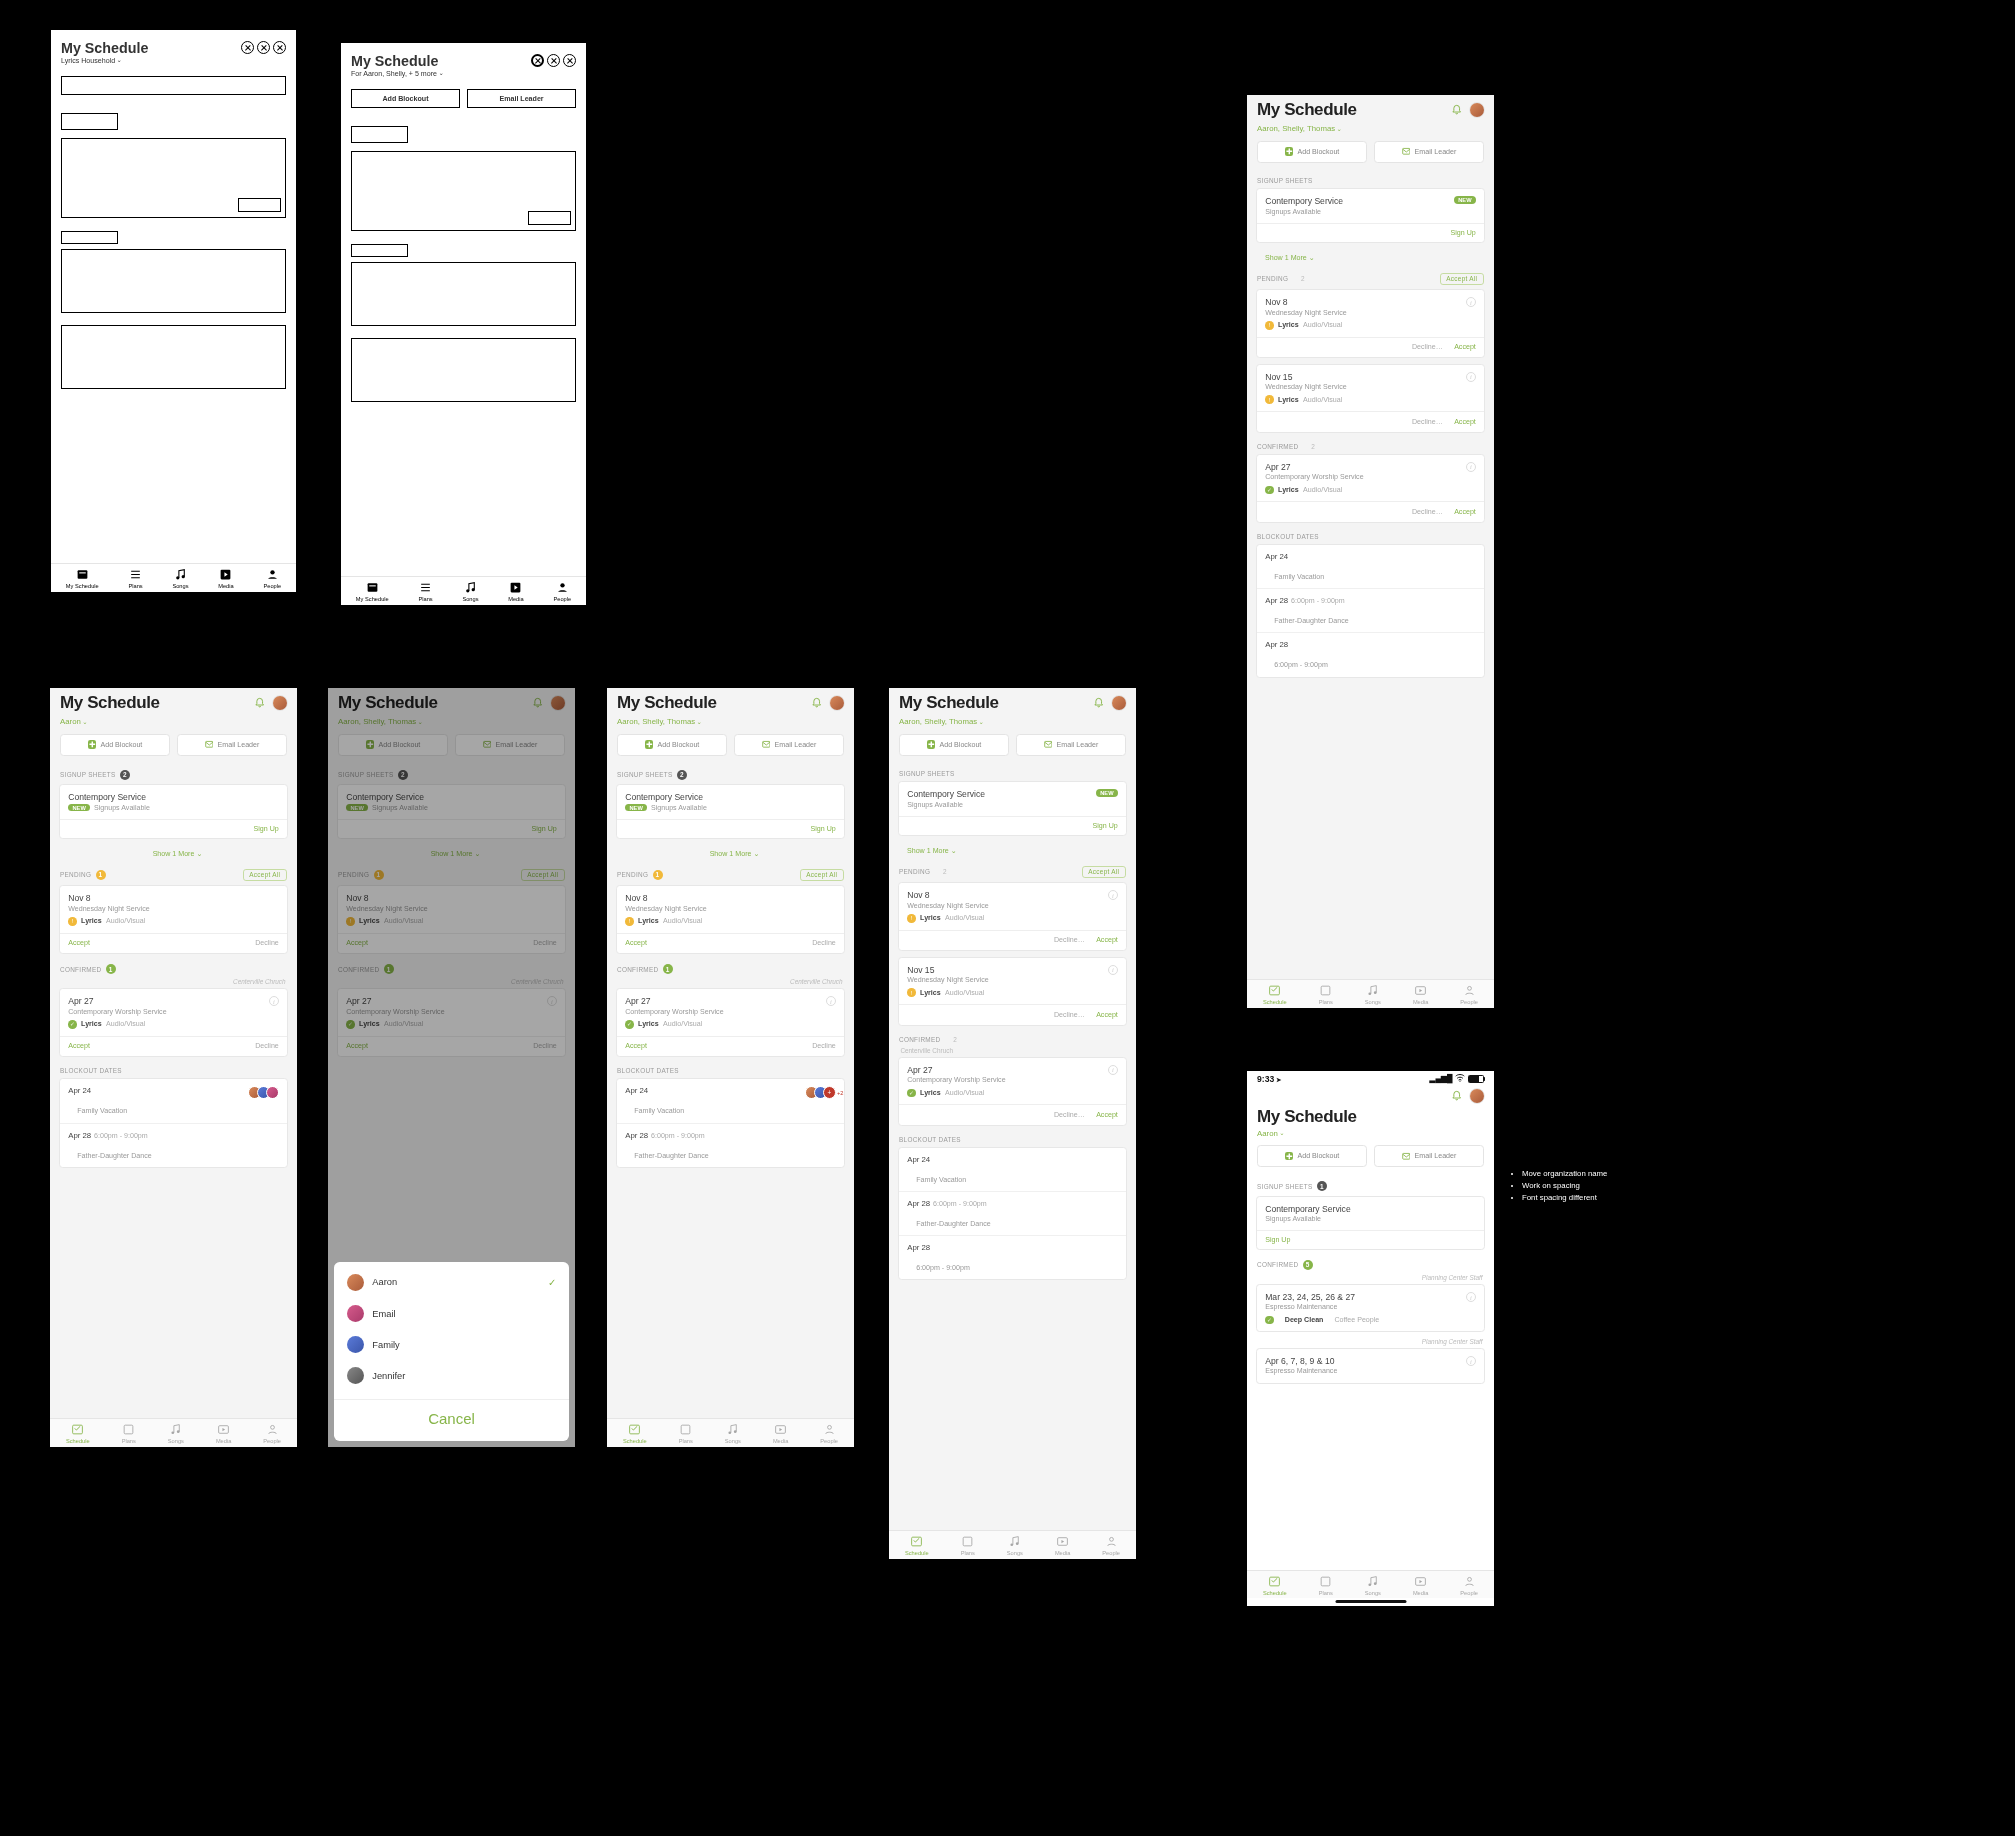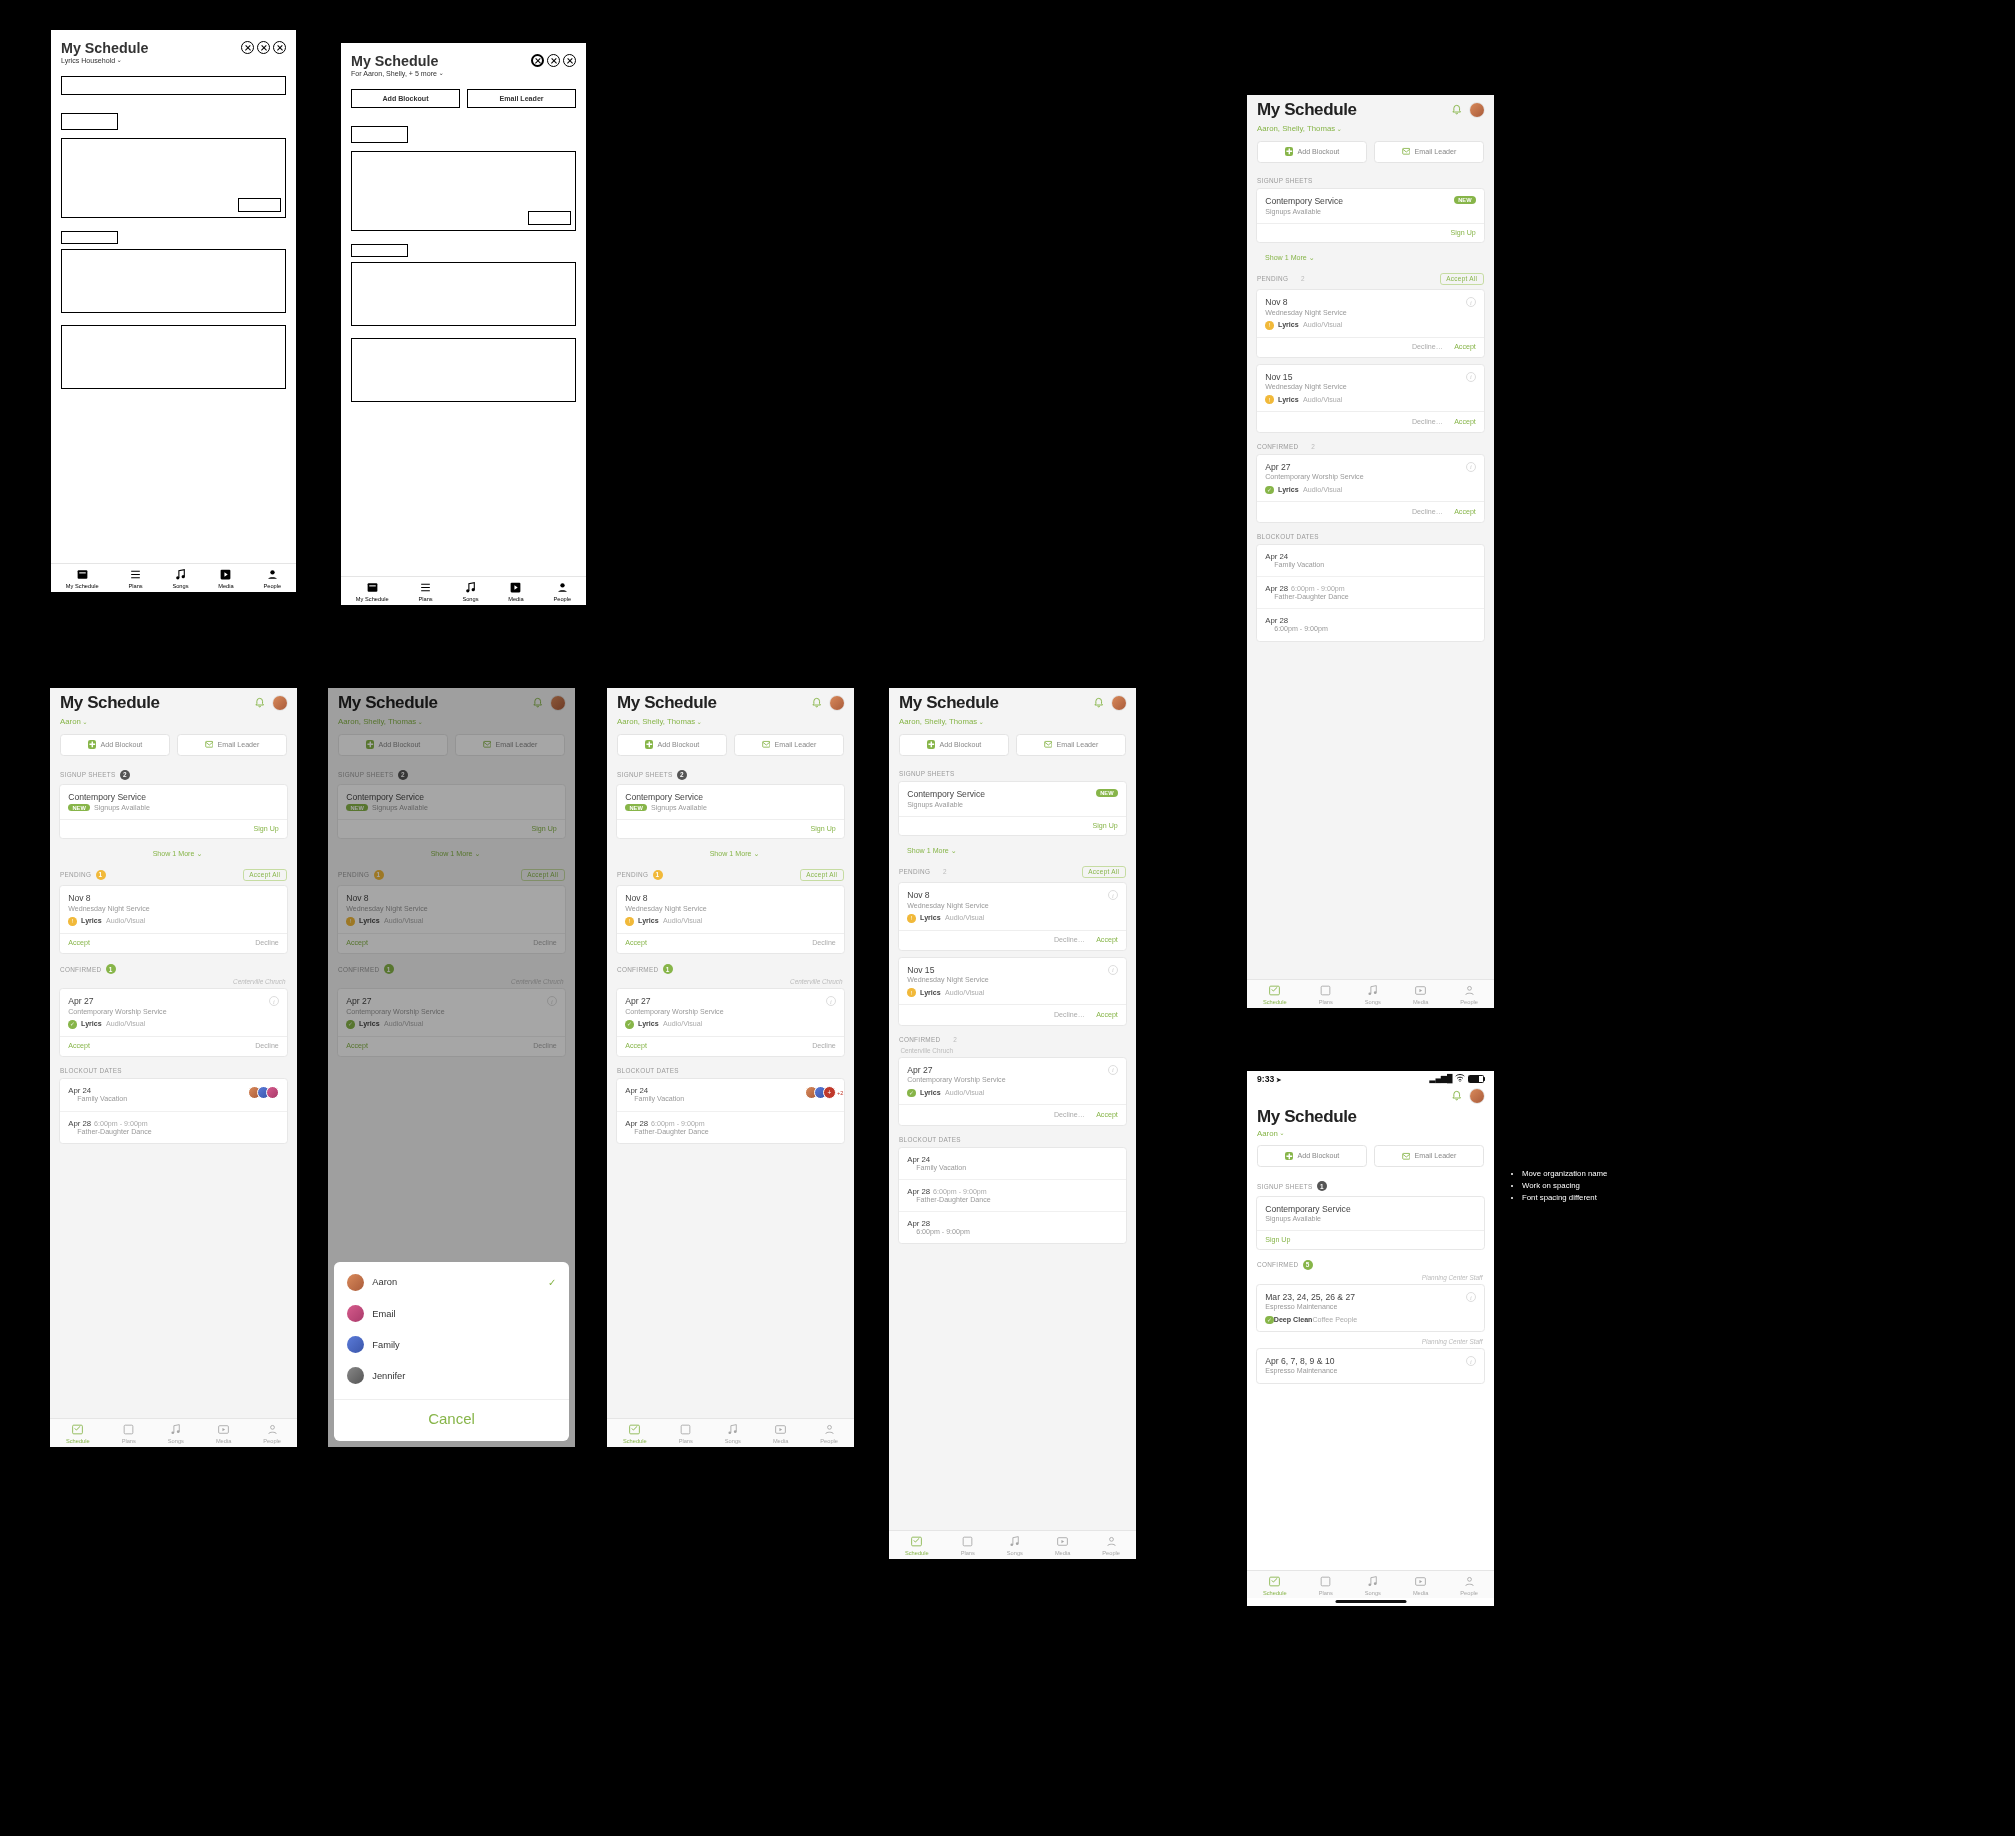--- a/index.html
+++ b/index.html
@@ -123,21 +123,21 @@
   .org-label { font-size:6.4px; color:#bbb; text-align:right; padding:0 11.4px 2.9px; font-style:italic;}
 
   .blk-card {
     background:#fff; border:0.7px solid #e7e7e7; border-radius:3.6px;
     margin:0 8.6px 5.7px; padding:0;
   }
   .blk-row { padding:7.1px 8.6px; display:flex; align-items:flex-start; justify-content:space-between; border-bottom:0.7px solid #f0f0f0; }
   .blk-row:last-child { border-bottom:none; }
   .blk-left .d { font-size:7.8px; color:#444; }
   .blk-left .d .time { font-size:7.1px; color:#aaa; margin-left:2.9px; }
-  .blk-left .sub { font-size:7.1px; color:#999; margin-top:0;padding-left:9px; }
+  .blk-left .sub { font-size:7.1px; color:#999; margin-top:12px;padding-left:9px; }
   .blk-avs { display:flex; }
   .av { width:13px; height:13px; border-radius:50%; border:1.4px solid #fff; margin-left:-4.3px; }
   .av:nth-child(1){ background:linear-gradient(135deg,#d98a5b,#a95b3a); }
   .av:nth-child(2){ background:linear-gradient(135deg,#5b7bd9,#3a55a9); }
   .av:nth-child(3){ background:linear-gradient(135deg,#d65b8c,#a93a6a); }
   .av.plus { background:#c0392b; color:#fff; font-size:6.4px; display:flex; align-items:center; justify-content:center; position:relative;}
   .av.plus span { position:absolute; right:-8.6px; top:50%; transform:translateY(-50%); font-size:5.7px; color:#c0392b; }
 
   
   .overlay-dim { position:absolute; inset:0; background:rgba(0,0,0,0.35); }
@@ -159,21 +159,21 @@
   .sb-signal, .sb-wifi { font-size:7.8px; }
   .sb-batt { width:15.7px; height:7.8px; border:0.7px solid #111; border-radius:1.4px; position:relative; }
   .sb-batt::after { content:''; position:absolute; right:-2.1px; top:1.4px; width:1.4px; height:3.6px; background:#111; border-radius:0 0.7px 0.7px 0;}
   .sb-batt i { display:block; width:70%; height:100%; background:#111; }
 
   .annot { position:absolute; color:#fff; font-size:7.8px; line-height:1.6; }
   .annot li::marker { color:#fff; }
   .annot ul { padding-left:10px; }
   .home-ind { position:absolute; bottom:2.9px; left:50%; transform:translateX(-50%); width:71px; height:2.9px; background:#111; border-radius:2.1px;}
 
-  .meta-line { display:flex; align-items:flex-end; gap:0; margin-top:4.3px; font-size:7.1px;}
+  .meta-line { display:flex; align-items:flex-end; gap:11px; margin-top:4.3px; font-size:7.1px;}
   .meta-line .role { color:#444; font-weight:600;}
   .meta-line .team { color:#aaa;}
 </style>
 </head>
 <body>
 
 <div class="canvas">
 
   <div class="frame-label" style="left:0;top:0;">My Schedule - Wireframe 1</div>
   <div class="frame-label" style="left:406;top:0;">My Schedule - Wireframe 2</div>

